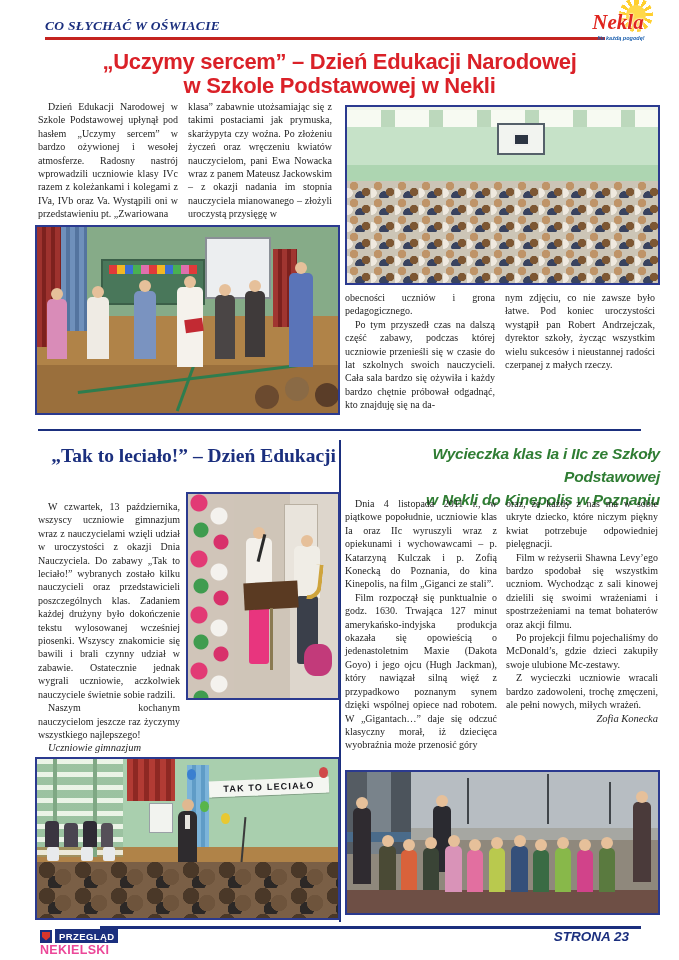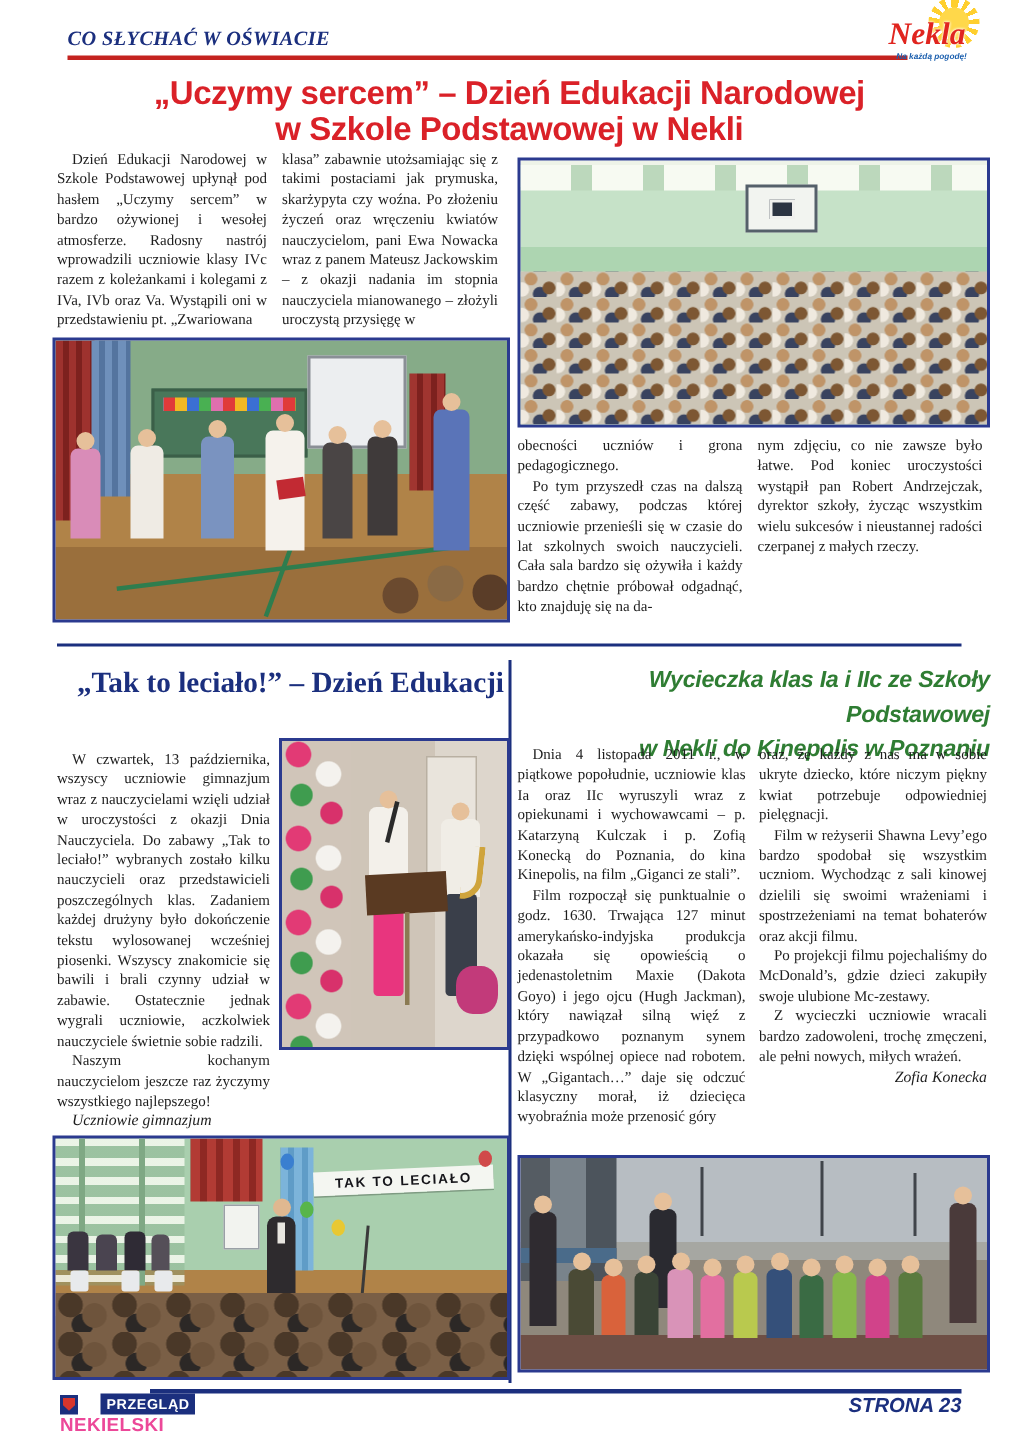--- a/index.html
+++ b/index.html
@@ -99,21 +99,21 @@
      background-size:36px 26px}
   .chair{position:absolute;background:#e8eaec;border-radius:2px}
   .balloon{position:absolute;width:9px;height:11px;border-radius:50%}
 
   .ph5{background:linear-gradient(180deg,#b7bdc2 0 56px,#a6a7a2 56px 68px,#8f887c 68px 118px,#6e4f45 118px 100%)}
   .ph5-bldg{left:0;top:0;width:64px;height:82px;background:linear-gradient(90deg,#555c63 0 20px,#79838b 20px 44px,#4c545c 44px 100%)}
   .ph5-band{left:0;top:60px;width:64px;height:10px;background:#4a6b8a}
   .ph5-lamp{position:absolute;width:2px;background:#40454a}
 
   
-  .brandbox{display:flex;align-items:center;gap:15px}
+  .brandbox{display:flex;align-items:center;gap:3px}
   .crest{width:12px;height:13px;background:#1b2f7e;position:relative}
   .crest::before{content:"";position:absolute;left:2px;top:2px;width:8px;height:9px;background:#d8352c;
      clip-path:polygon(0 0,100% 0,100% 60%,50% 100%,0 60%)}
   .brand-top{background:#1b2f7e;color:#fff;font-family:"Liberation Sans",sans-serif;font-weight:bold;font-size:9.5px;padding:1.5px 4px;letter-spacing:.4px}
   .brand-bottom{color:#ec4899;font-family:"Liberation Sans",sans-serif;font-weight:bold;font-size:12.5px;letter-spacing:.3px}
   .page-num{color:#1b2f7e;font-family:"Liberation Sans",sans-serif;font-weight:bold;font-style:italic;font-size:13.5px;text-align:right}
 </style>
 </head>
 <body>
 
@@ -262,15 +262,15 @@
     <div class="kid" style="left:230px;top:78px;width:16px;height:42px;background:#d1438a"></div>
     <div class="kid" style="left:252px;top:76px;width:16px;height:44px;background:#5a7a3f"></div>
   </div>
 
   <div class="abs hrule" style="left:100px;top:926px;width:541px;height:2.5px"></div>
   <div class="abs brandbox" style="left:40px;top:929px">
     <div class="crest"></div>
     <div class="brand-top">PRZEGLĄD</div>
   </div>
   <div class="abs brand-bottom" style="left:40px;top:943px">NEKIELSKI</div>
-  <div class="abs page-num" style="left:505px;top:929px;width:136px">STRONA 23</div>
+  <div class="abs page-num" style="left:493px;top:929px;width:136px">STRONA 23</div>
 
 </div>
 
 </body></html>

